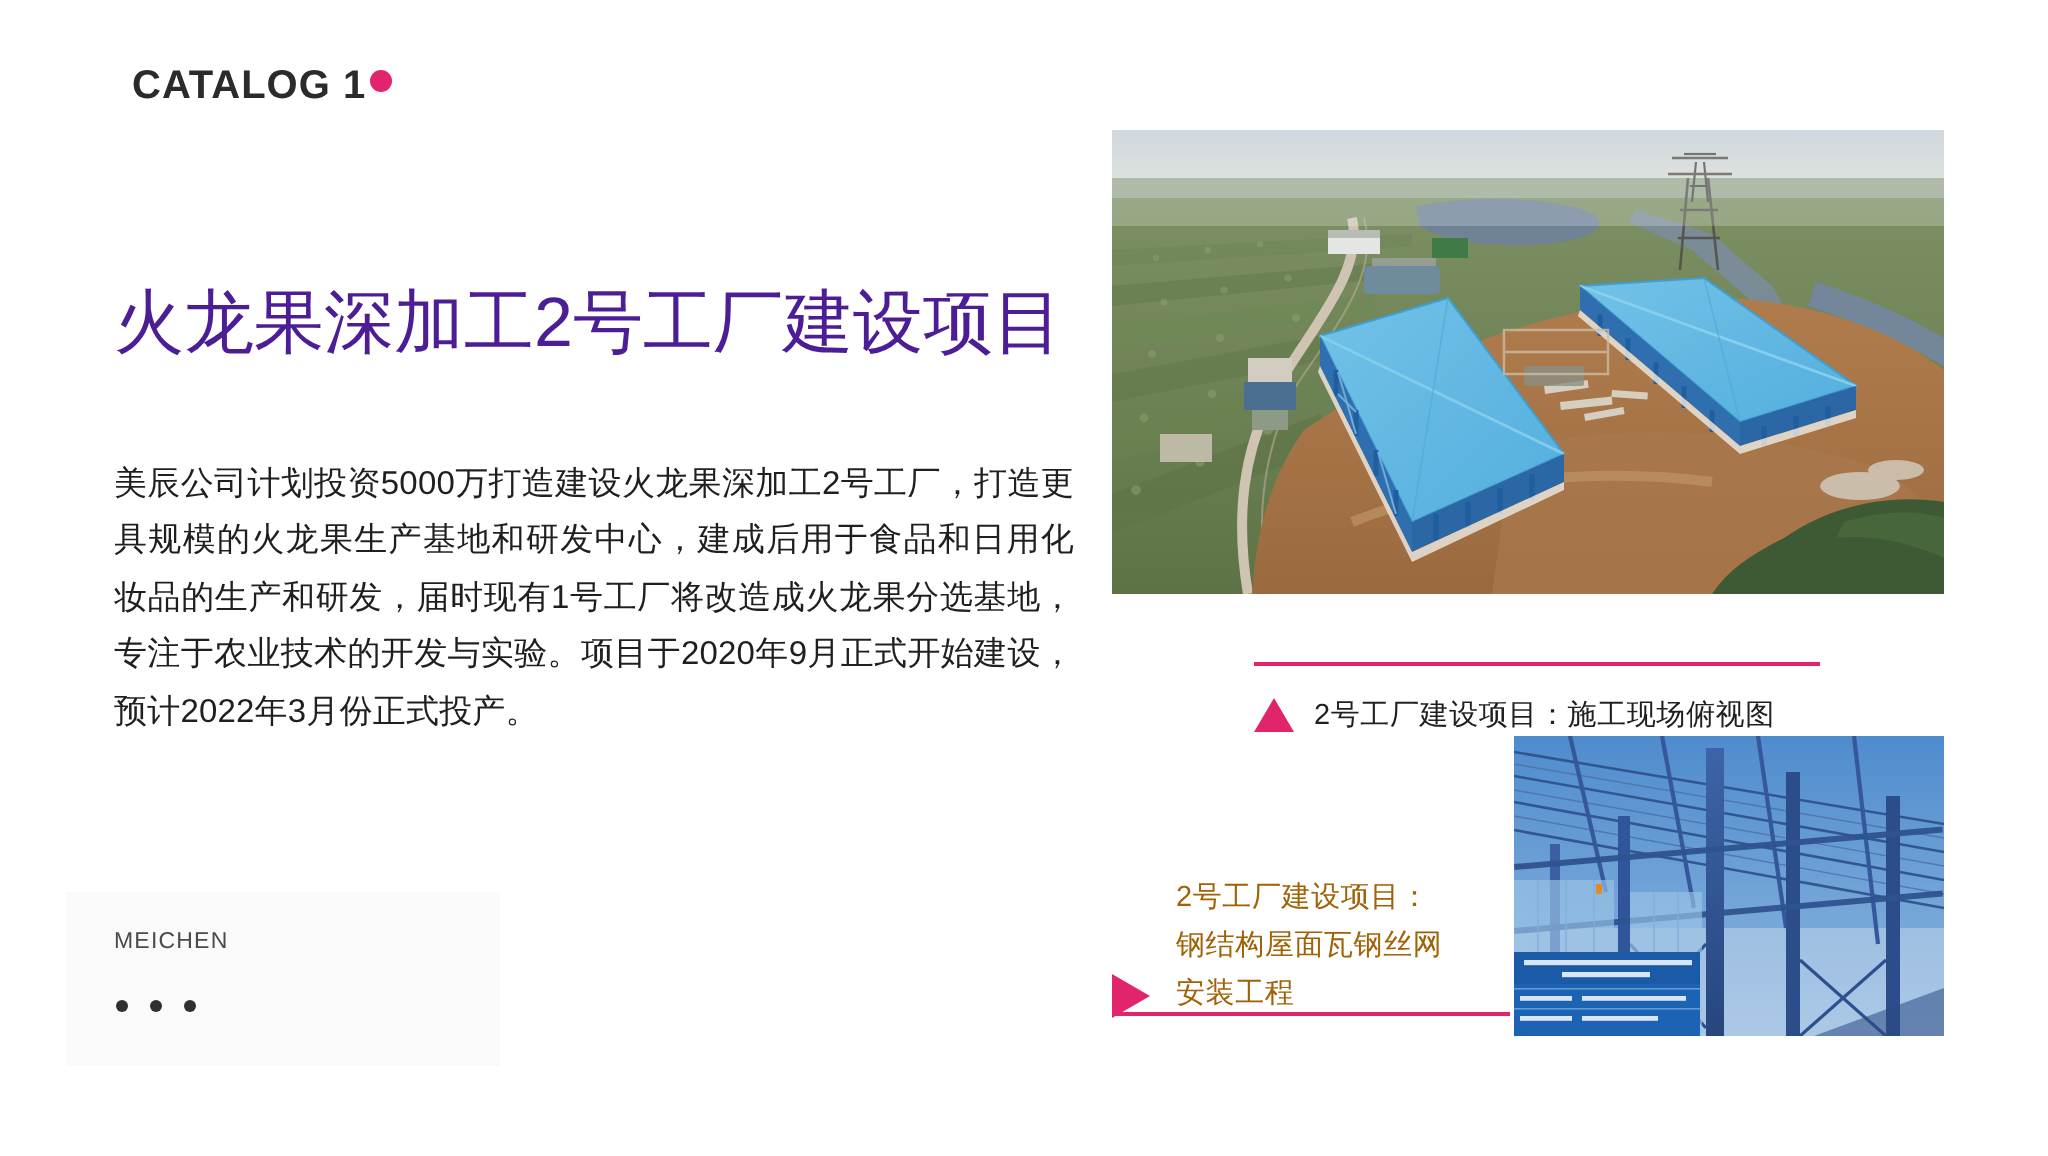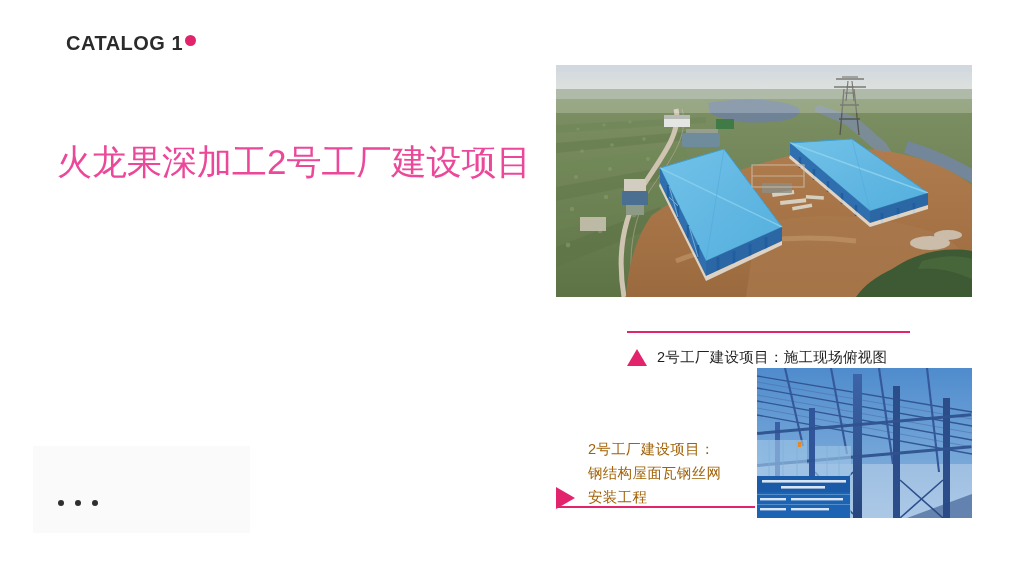--- a/index.html
+++ b/index.html
@@ -47,21 +47,21 @@
   }
 
   
   .headline {
     position: absolute;
     left: 57px;
     top: 142px;
     width: 470px;
     font-size: 35px;
     font-weight: 400;
-    color: #ec4899;
+    color: #4c1d95;
     line-height: 1.15;
     letter-spacing: 0px;
     white-space: nowrap;
   }
 
   .body-para {
     position: absolute;
     left: 57px;
     width: 480px;
     font-size: 16.5px;
@@ -193,23 +193,25 @@
 
 <div id="slide">
 
   <div class="brand">
     <div class="brand-text">CATALOG 1</div>
     <div class="brand-dot"></div>
   </div>
 
   <div class="headline">火龙果深加工2号工厂建设项目</div>
 
+  <div class="body-para p1">美辰公司计划投资5000万打造建设火龙果深加工2号工厂，打造更具规模的火龙果生产基地和研发中心，建成后用于食品和日用化妆品的生产和研发，届时现有1号工厂将改造成火龙果分选基地，专注于农业技术的开发与实验。项目于2020年9月正式开始建设，预计2022年3月份正式投产。</div>
 
   <div class="footer-box"></div>
   <div class="footer-text">
+    <div>MEICHEN</div>
   </div>
   <div class="footer-dots">
     <span></span>
     <span></span>
     <span></span>
   </div>
 
   <div class="photo photo-1">
     <svg viewBox="0 0 416 232" preserveAspectRatio="none">
       <defs>

